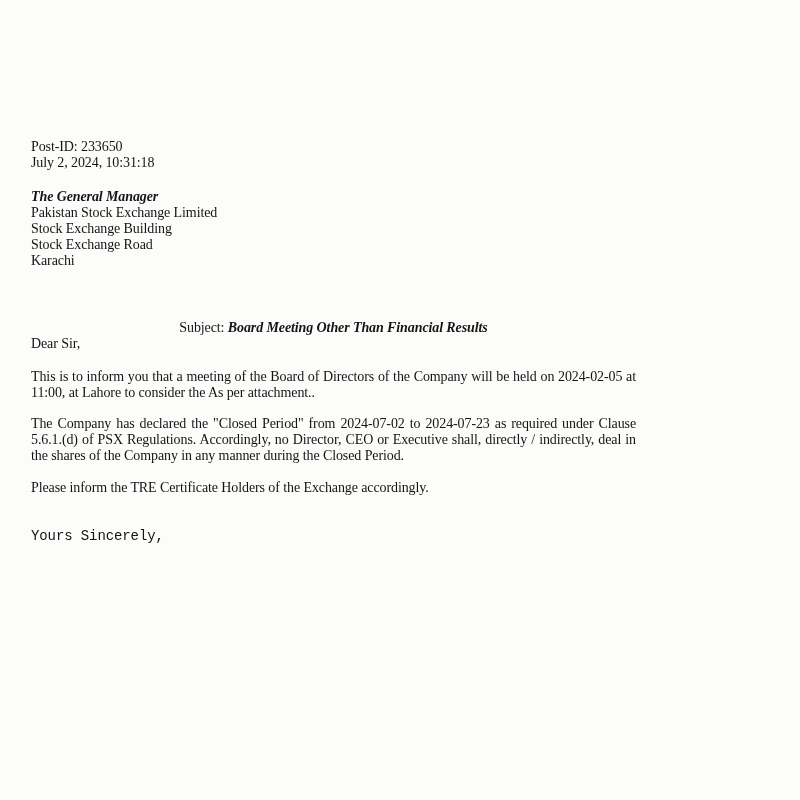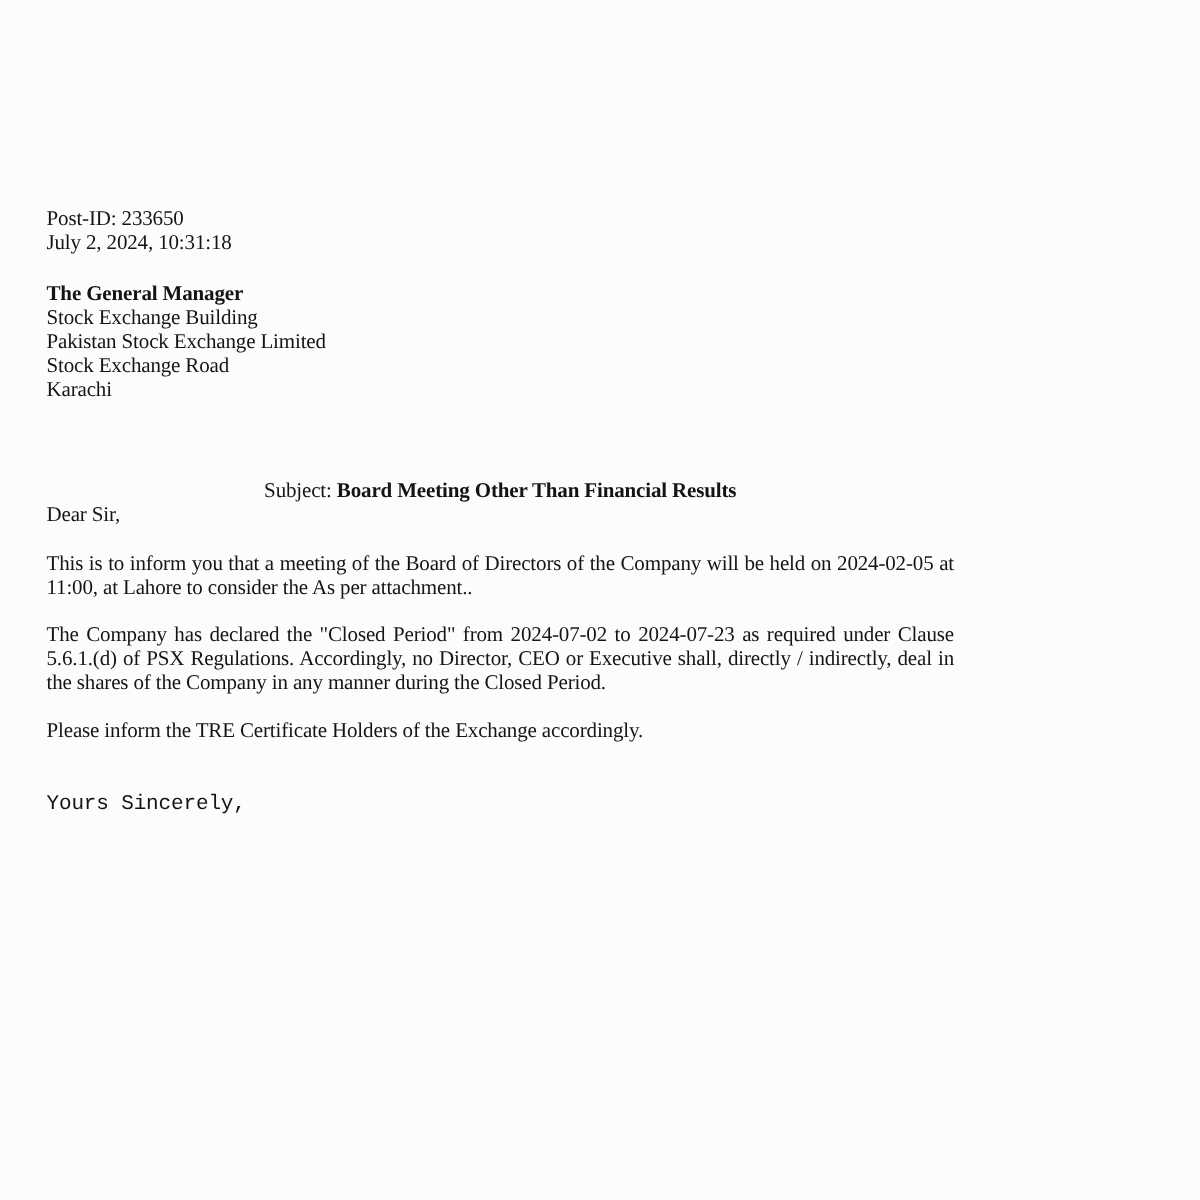--- a/index.html
+++ b/index.html
@@ -24,20 +24,21 @@
     letter-spacing: -0.1px;
   }
   .meta-block div {
     margin: 0;
   }
   .recipient-block {
     margin-top: 18px;
   }
   .bold {
     font-weight: bold;
+    font-style: italic;
   }
   .subject-line {
     margin-top: 51px;
     text-align: center;
   }
   .salutation {
   }
   p.body-para {
     margin: 15px 0 0 0;
     text-align: justify;
@@ -59,22 +60,22 @@
 
 <div class="page">
 
   <div class="meta-block">
     <div>Post-ID: 233650</div>
     <div>July 2, 2024, 10:31:18</div>
   </div>
 
   <div class="recipient-block">
     <div class="bold">The General Manager</div>
+    <div>Pakistan Stock Exchange Limited</div>
     <div>Stock Exchange Building</div>
-    <div>Pakistan Stock Exchange Limited</div>
     <div>Stock Exchange Road</div>
     <div>Karachi</div>
   </div>
 
   <div class="subject-line"><span>Subject: </span><span class="bold">Board Meeting Other Than Financial Results</span></div>
 
   <div class="salutation">Dear Sir,</div>
 
   <p class="body-para first">This is to inform you that a meeting of the Board of Directors of the Company will be held on 2024-02-05 at 11:00, at Lahore to consider the As per attachment..</p>
 

